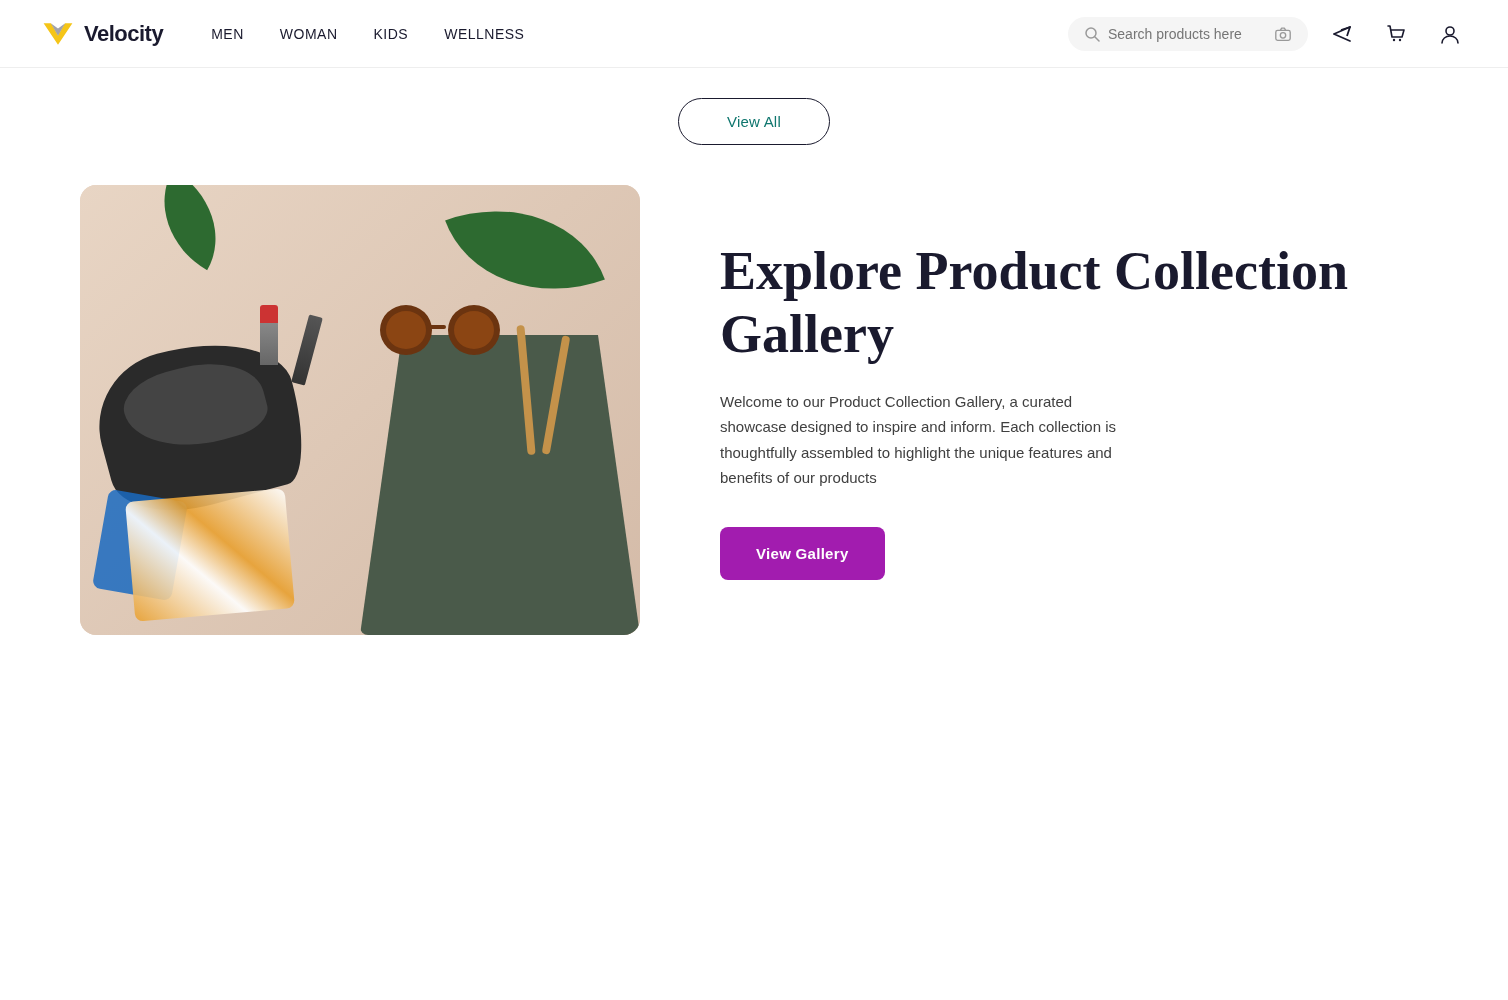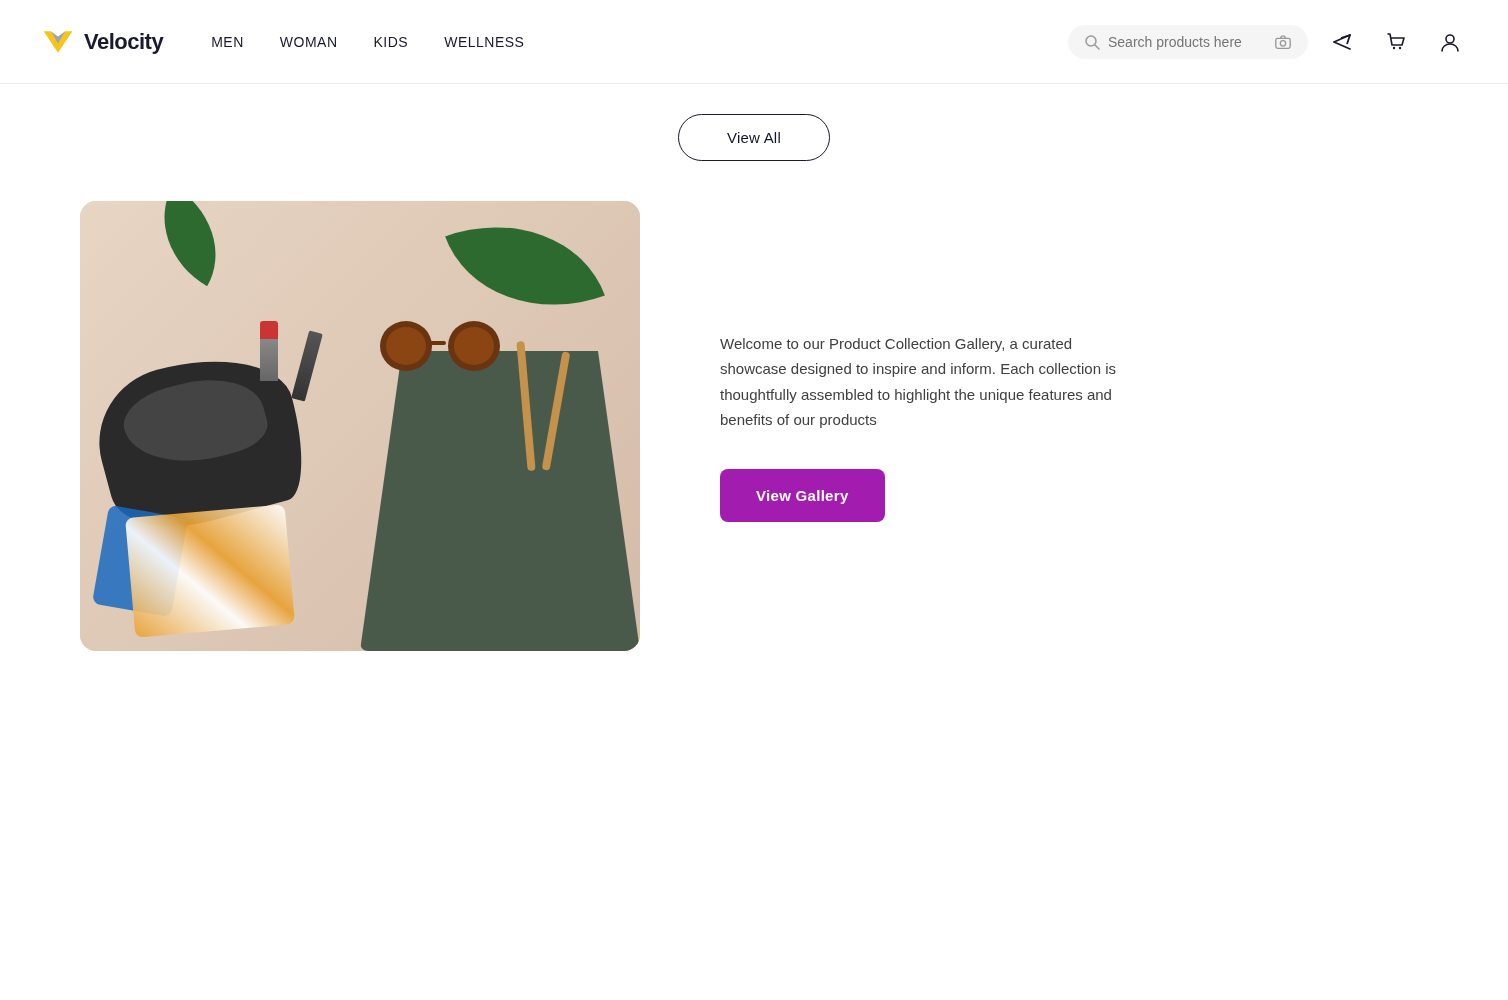--- a/index.html
+++ b/index.html
@@ -3,21 +3,21 @@
   <meta charset="utf-8">
   <style>
     * { margin: 0; padding: 0; box-sizing: border-box; }
     body { font-family: 'Georgia', serif; background: #fff; color: #1a1a2e; }
 
     
     header {
       display: flex;
       align-items: center;
       padding: 12px 40px;
-      height: 84px;
+      height: 68px;
       background: #fff;
       border-bottom: 1px solid #eee;
       position: sticky;
       top: 0;
       z-index: 100;
     }
     .logo {
       display: flex;
       align-items: center;
       gap: 8px;
@@ -105,21 +105,21 @@
     }
     .view-all-btn {
       border: 1.5px solid #1a1a2e;
       background: #fff;
       border-radius: 30px;
       padding: 14px 48px;
       font-size: 15px;
       font-family: 'Arial', sans-serif;
       font-weight: 500;
       cursor: pointer;
-      color: #0f172a;
+      color: #0f766e;
       letter-spacing: 0.2px;
     }
 
     
     .collection-section {
       display: flex;
       align-items: center;
       padding: 0 80px 80px 80px;
       gap: 80px;
     }
@@ -425,19 +425,20 @@
           <div class="img-sg-bridge"></div>
         </div>
         <div class="img-lipstick"></div>
         <div class="img-tube"></div>
         <div class="img-fabric-blue"></div>
         <div class="img-fabric"></div>
       </div>
     </div>
 
     <div class="collection-text">
+      <h2 class="collection-title">Explore Product Collection Gallery</h2>
       <p class="collection-desc">Welcome to our Product Collection Gallery, a curated showcase designed to inspire and inform. Each collection is thoughtfully assembled to highlight the unique features and benefits of our products</p>
       <button class="view-gallery-btn">View Gallery</button>
     </div>
   </div>
 
 
 </main>
 
 </body></html>

